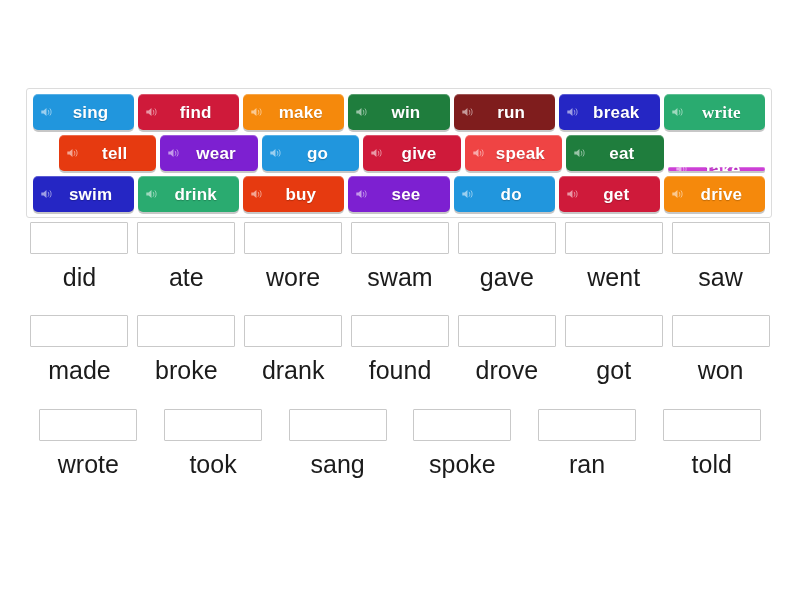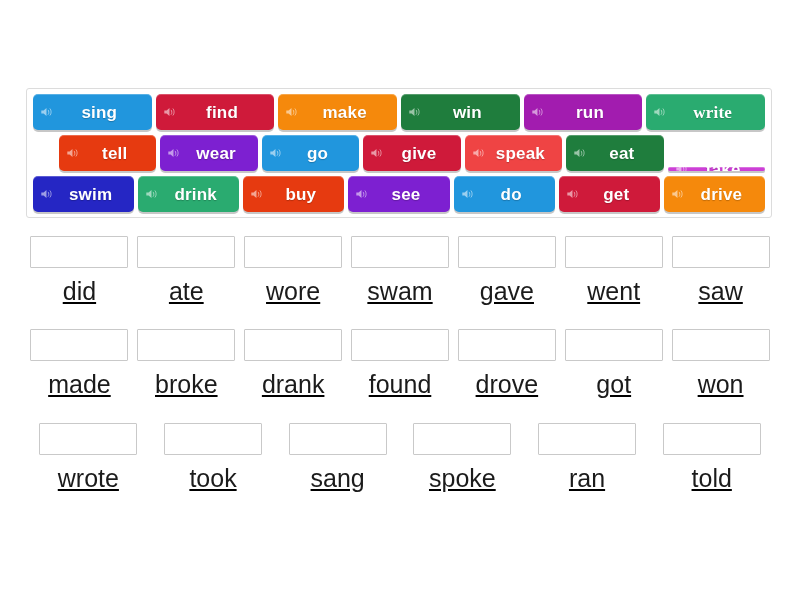--- a/index.html
+++ b/index.html
@@ -74,23 +74,22 @@
     width: 14px;
     height: 14px;
     opacity: 0.55;
     display: block;
   }
 
   
   .answer-grid {
     position: absolute;
     left: 26px;
-    top: 236px;
+    top: 222px;
     width: 748px;
-    text-decoration: underline;
   }
 
   .answer-row {
     display: flex;
     margin-bottom: 22px;
   }
   .answer-row:last-child { margin-bottom: 0; }
 
   .answer-cell {
     flex: 1 1 0;
@@ -152,27 +151,35 @@
           <span class="tile-label">make</span>
         </div>
         <div class="tile" style="background: rgb(31, 125, 61);">
           <span class="speaker-icon"><svg viewBox="0 0 16 16" width="14" height="14" aria-hidden="true">
               <path fill="#ffffff" d="M1.5 6.2h2.6L7.4 3.3v9.4L4.1 9.8H1.5z"></path>
               <path fill="none" stroke="#ffffff" stroke-width="1.1" stroke-linecap="round" d="M9.5 5.9c.9.7.9 4.2 0 4.9"></path>
               <path fill="none" stroke="#ffffff" stroke-width="1" stroke-linecap="round" d="M11.6 4.3c1.6 1.3 1.6 6.1 0 7.4"></path>
             </svg></span>
           <span class="tile-label">win</span>
         </div>
-        <div class="tile" style="background: #a21caf;">
+        <div class="tile" style="background: #7f1d1d;">
           <span class="speaker-icon"><svg viewBox="0 0 16 16" width="14" height="14" aria-hidden="true">
               <path fill="#ffffff" d="M1.5 6.2h2.6L7.4 3.3v9.4L4.1 9.8H1.5z"></path>
               <path fill="none" stroke="#ffffff" stroke-width="1.1" stroke-linecap="round" d="M9.5 5.9c.9.7.9 4.2 0 4.9"></path>
               <path fill="none" stroke="#ffffff" stroke-width="1" stroke-linecap="round" d="M11.6 4.3c1.6 1.3 1.6 6.1 0 7.4"></path>
             </svg></span>
           <span class="tile-label">run</span>
+        </div>
+        <div class="tile" style="background: rgb(37, 38, 196);">
+          <span class="speaker-icon"><svg viewBox="0 0 16 16" width="14" height="14" aria-hidden="true">
+              <path fill="#ffffff" d="M1.5 6.2h2.6L7.4 3.3v9.4L4.1 9.8H1.5z"></path>
+              <path fill="none" stroke="#ffffff" stroke-width="1.1" stroke-linecap="round" d="M9.5 5.9c.9.7.9 4.2 0 4.9"></path>
+              <path fill="none" stroke="#ffffff" stroke-width="1" stroke-linecap="round" d="M11.6 4.3c1.6 1.3 1.6 6.1 0 7.4"></path>
+            </svg></span>
+          <span class="tile-label">break</span>
         </div>
         <div class="tile" style="background: rgb(42, 171, 112); font-family: Liberation Serif, serif;">
           <span class="speaker-icon"><svg viewBox="0 0 16 16" width="14" height="14" aria-hidden="true">
               <path fill="#ffffff" d="M1.5 6.2h2.6L7.4 3.3v9.4L4.1 9.8H1.5z"></path>
               <path fill="none" stroke="#ffffff" stroke-width="1.1" stroke-linecap="round" d="M9.5 5.9c.9.7.9 4.2 0 4.9"></path>
               <path fill="none" stroke="#ffffff" stroke-width="1" stroke-linecap="round" d="M11.6 4.3c1.6 1.3 1.6 6.1 0 7.4"></path>
             </svg></span>
           <span class="tile-label">write</span>
         </div>
       </div>

